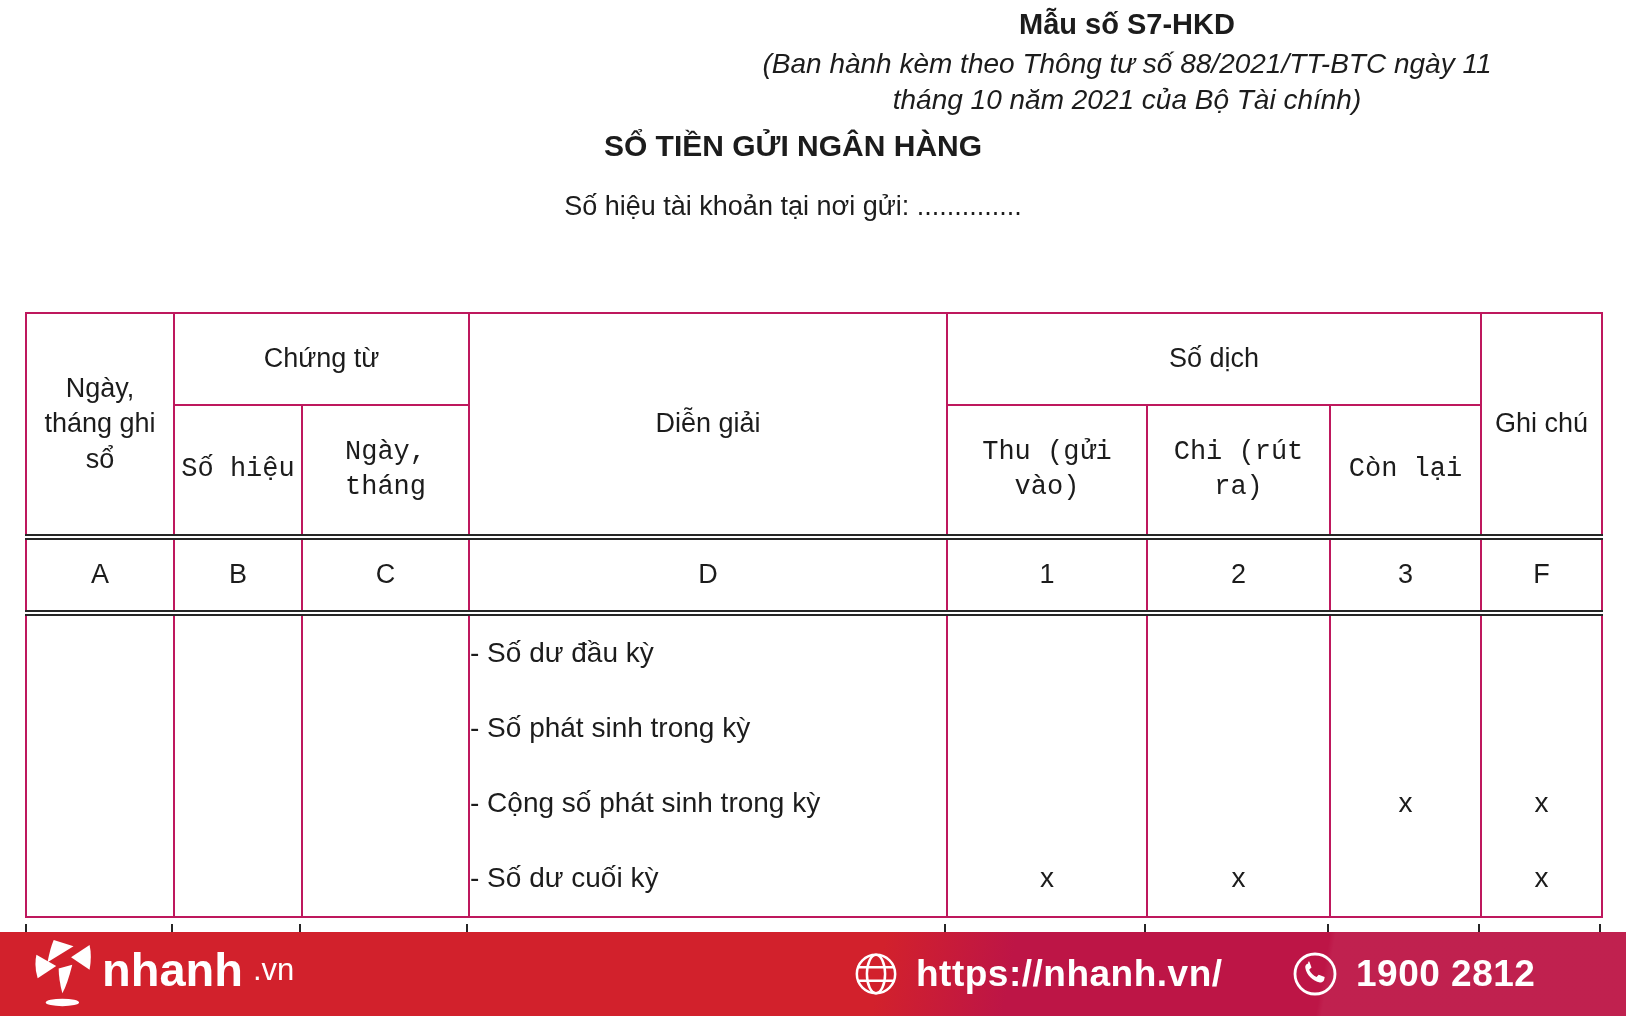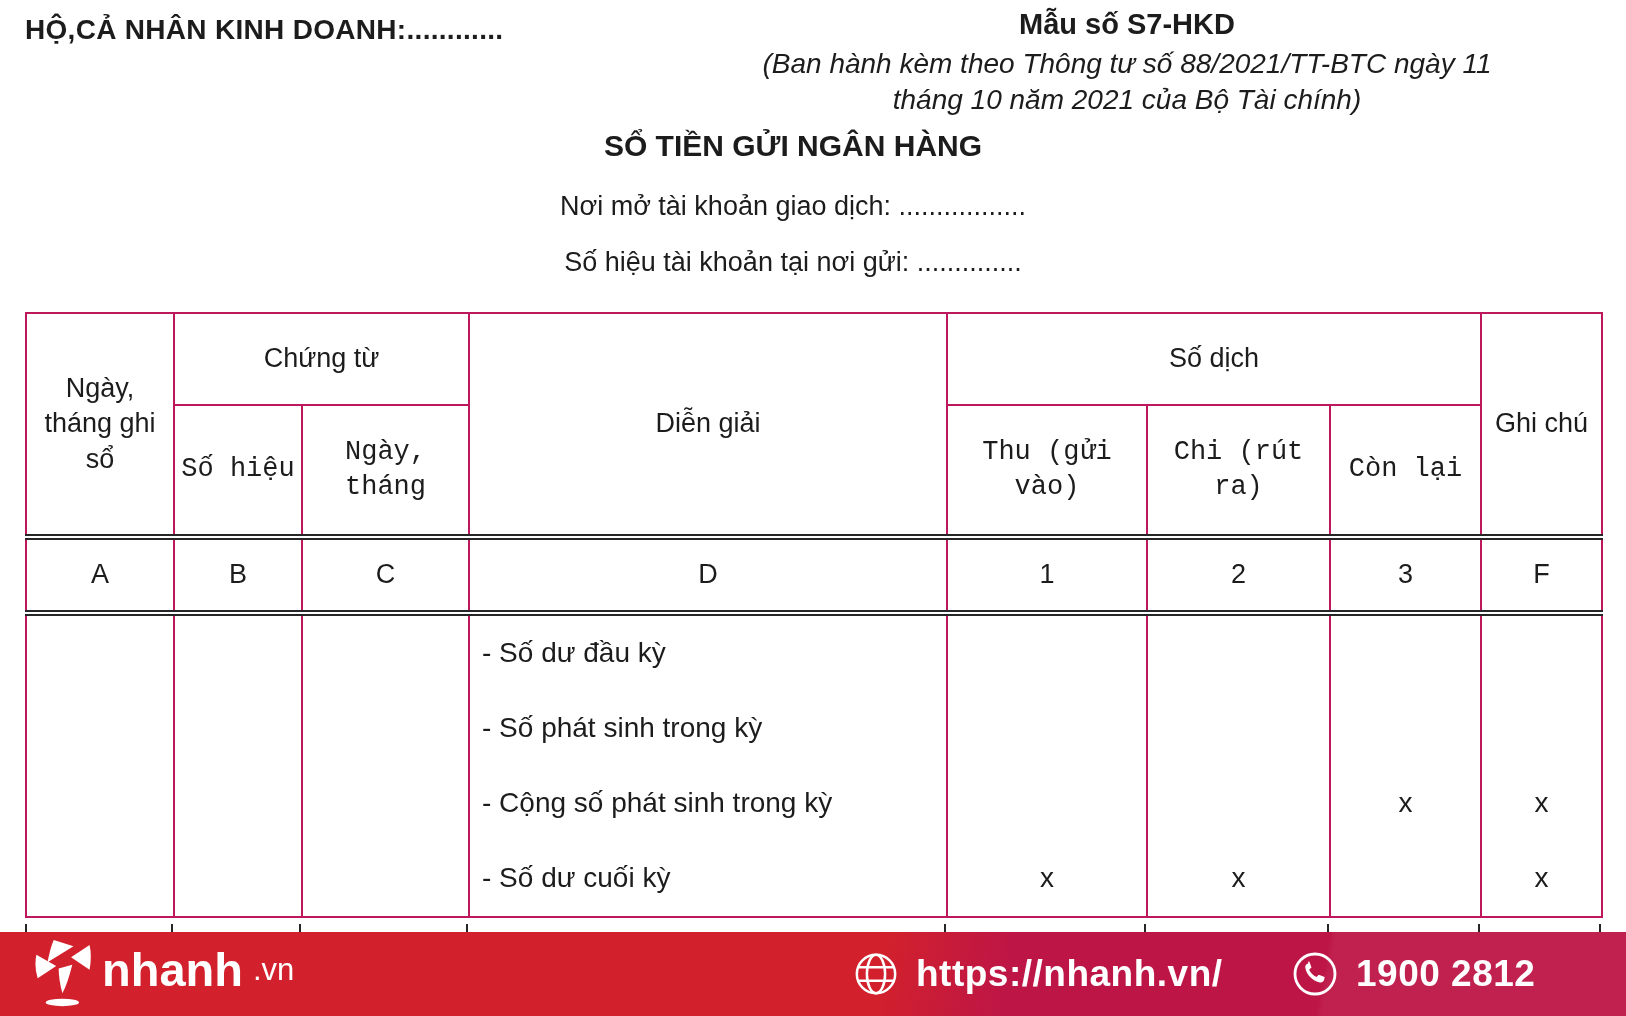--- a/index.html
+++ b/index.html
@@ -26,21 +26,21 @@
   }
   .pre{white-space:pre-line;}
   .row-h1{height:92px;}
   .row-h2{height:132px;font-family:Liberation Mono, monospace;}
   .row-codes{height:76px;}
   .row-codes td{border-top:6px double #262626;border-bottom:6px double #262626;}
   .row-data{height:300px;}
   .row-data td{vertical-align:top;}
   .stack{display:flex;flex-direction:column;height:300px;}
   .stack .ln{flex:1;display:flex;align-items:center;justify-content:center;font-size:28px;}
-  .stack.left .ln{justify-content:flex-start;padding-left:12px;text-align:left;}
+  .stack.left .ln{justify-content:flex-start;text-align:left;}
   
   .stub{position:absolute;left:25px;top:924px;width:1576px;height:10px;display:flex;}
   .stub div{box-sizing:border-box;border-right:2px solid #262626;height:10px;}
   .stub div:first-child{border-left:2px solid #262626;}
   
   .footer{
     position:absolute;left:0;bottom:0;width:1626px;height:84px;
     background:linear-gradient(100deg,#d2212c 54%,#bd1546 62%);
   }
   .footer::after{
@@ -54,34 +54,32 @@
   .brand-tld{color:#fff;font-weight:normal;font-size:31px;}
   .f-group{position:absolute;top:50%;transform:translateY(-50%);display:flex;align-items:center;color:#fff;}
   .f-site{left:853px;}
   .f-phone{left:1291px;}
   .f-group .f-text{font-size:37px;font-weight:bold;margin-left:17px;letter-spacing:.5px;}
 </style>
 </head>
 <body>
 
 <div class="top-left">
-  <div class="tl-line">HỘ,CẢ NHÂN KINH DOANH:............</div>
 </div>
 
 <div class="top-right">
   <div class="form-code">Mẫu số S7-HKD</div>
   <div class="form-note">
     <div>(Ban hành kèm theo Thông tư số 88/2021/TT-BTC ngày 11</div>
     <div>tháng 10 năm 2021 của Bộ Tài chính)</div>
   </div>
 </div>
 
 <div class="center-block">
   <div class="doc-title">SỔ TIỀN GỬI NGÂN HÀNG</div>
-  <div class="sub-line">Nơi mở tài khoản giao dịch: .................</div>
   <div class="sub-line">Số hiệu tài khoản tại nơi gửi: ..............</div>
 </div>
 
 <table class="ledger">
   <colgroup>
     <col style="width:148px">
       <col style="width:128px">
       <col style="width:167px">
       <col style="width:478px">
     <col style="width:200px">

